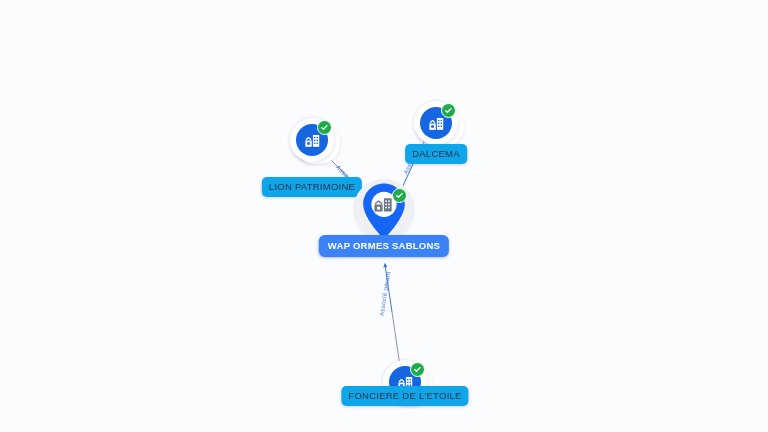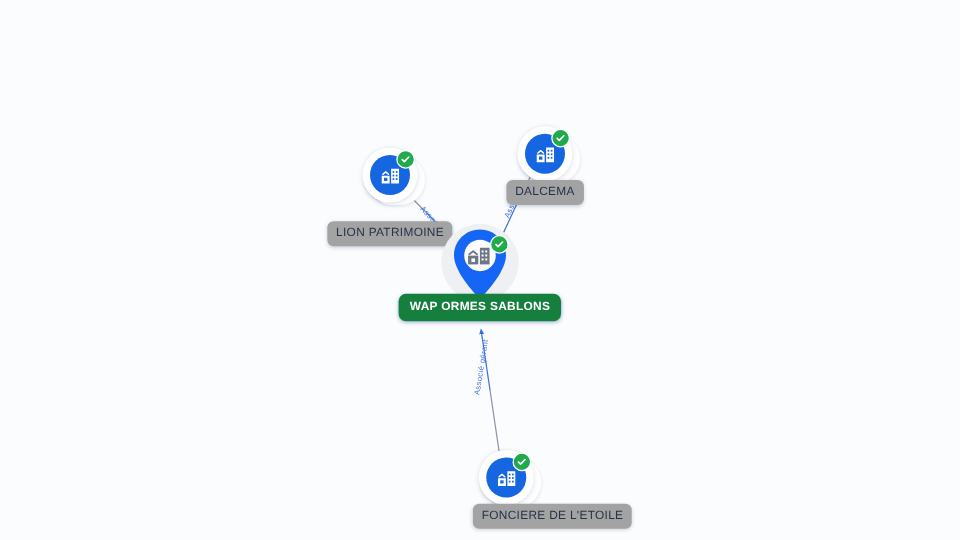--- a/index.html
+++ b/index.html
@@ -109,26 +109,26 @@
     transform: translateX(-50%);
     white-space: nowrap;
     border-radius: 5px;
     font-size: 9.5px;
     letter-spacing: 0.25px;
     line-height: 1;
     padding: 5px 7px 5px 7px;
     box-sizing: border-box;
   }
   .label.plain {
-    background: #a3a3a3;
+    background: #0ea5e9;
     color: #27324a;
     box-shadow: 0 1px 3px rgba(30,50,90,0.2);
   }
   .label.primary {
-    background: #15803d;
+    background: #3b82f6;
     color: #ffffff;
     font-weight: bold;
     border-radius: 6px;
     padding: 6px 9px;
     box-shadow: 0 1px 3px rgba(20,60,160,0.3);
   }
 
   
   .edge-text {
     font-family: "Liberation Sans", sans-serif;
@@ -239,21 +239,21 @@
         <rect x="17.2" y="11" width="1.7" height="1.8" fill="#1566e0"></rect>
         <rect x="14" y="14.6" width="1.7" height="1.8" fill="#1566e0"></rect>
         <rect x="17.2" y="14.6" width="1.7" height="1.8" fill="#1566e0"></rect>
       </svg>
     </div>
     <div class="badge sat-badge">
       <svg width="9" height="9" viewBox="0 0 12 12">
         <path d="M2.4 6.2 L4.6 8.4 L9.4 3.5" stroke="#ffffff" stroke-width="1.8" fill="none" stroke-linecap="round" stroke-linejoin="round"></path>
       </svg>
     </div>
-    <div class="label plain" style="left:0px; top:21px;margin-left:37px;">FONCIERE DE L'ETOILE</div>
+    <div class="label plain" style="left:0px; top:4px;">FONCIERE DE L'ETOILE</div>
   </div>
 
   <div class="node" style="left:384px; top:212px;">
     <div class="pin-halo"></div>
     <div class="pin-wrap">
       <svg width="48" height="58" viewBox="0 0 48 58">
         <path d="M24 1.5 C12.4 1.5 3.2 10.7 3.2 22.3 C3.2 34.2 17.5 50.2 22.1 55.1
                  C23.1 56.2 24.9 56.2 25.9 55.1 C30.5 50.2 44.8 34.2 44.8 22.3
                  C44.8 10.7 35.6 1.5 24 1.5 Z" fill="#1566f5"></path>
         <circle cx="24" cy="22.3" r="12.6" fill="#ffffff"></circle>

